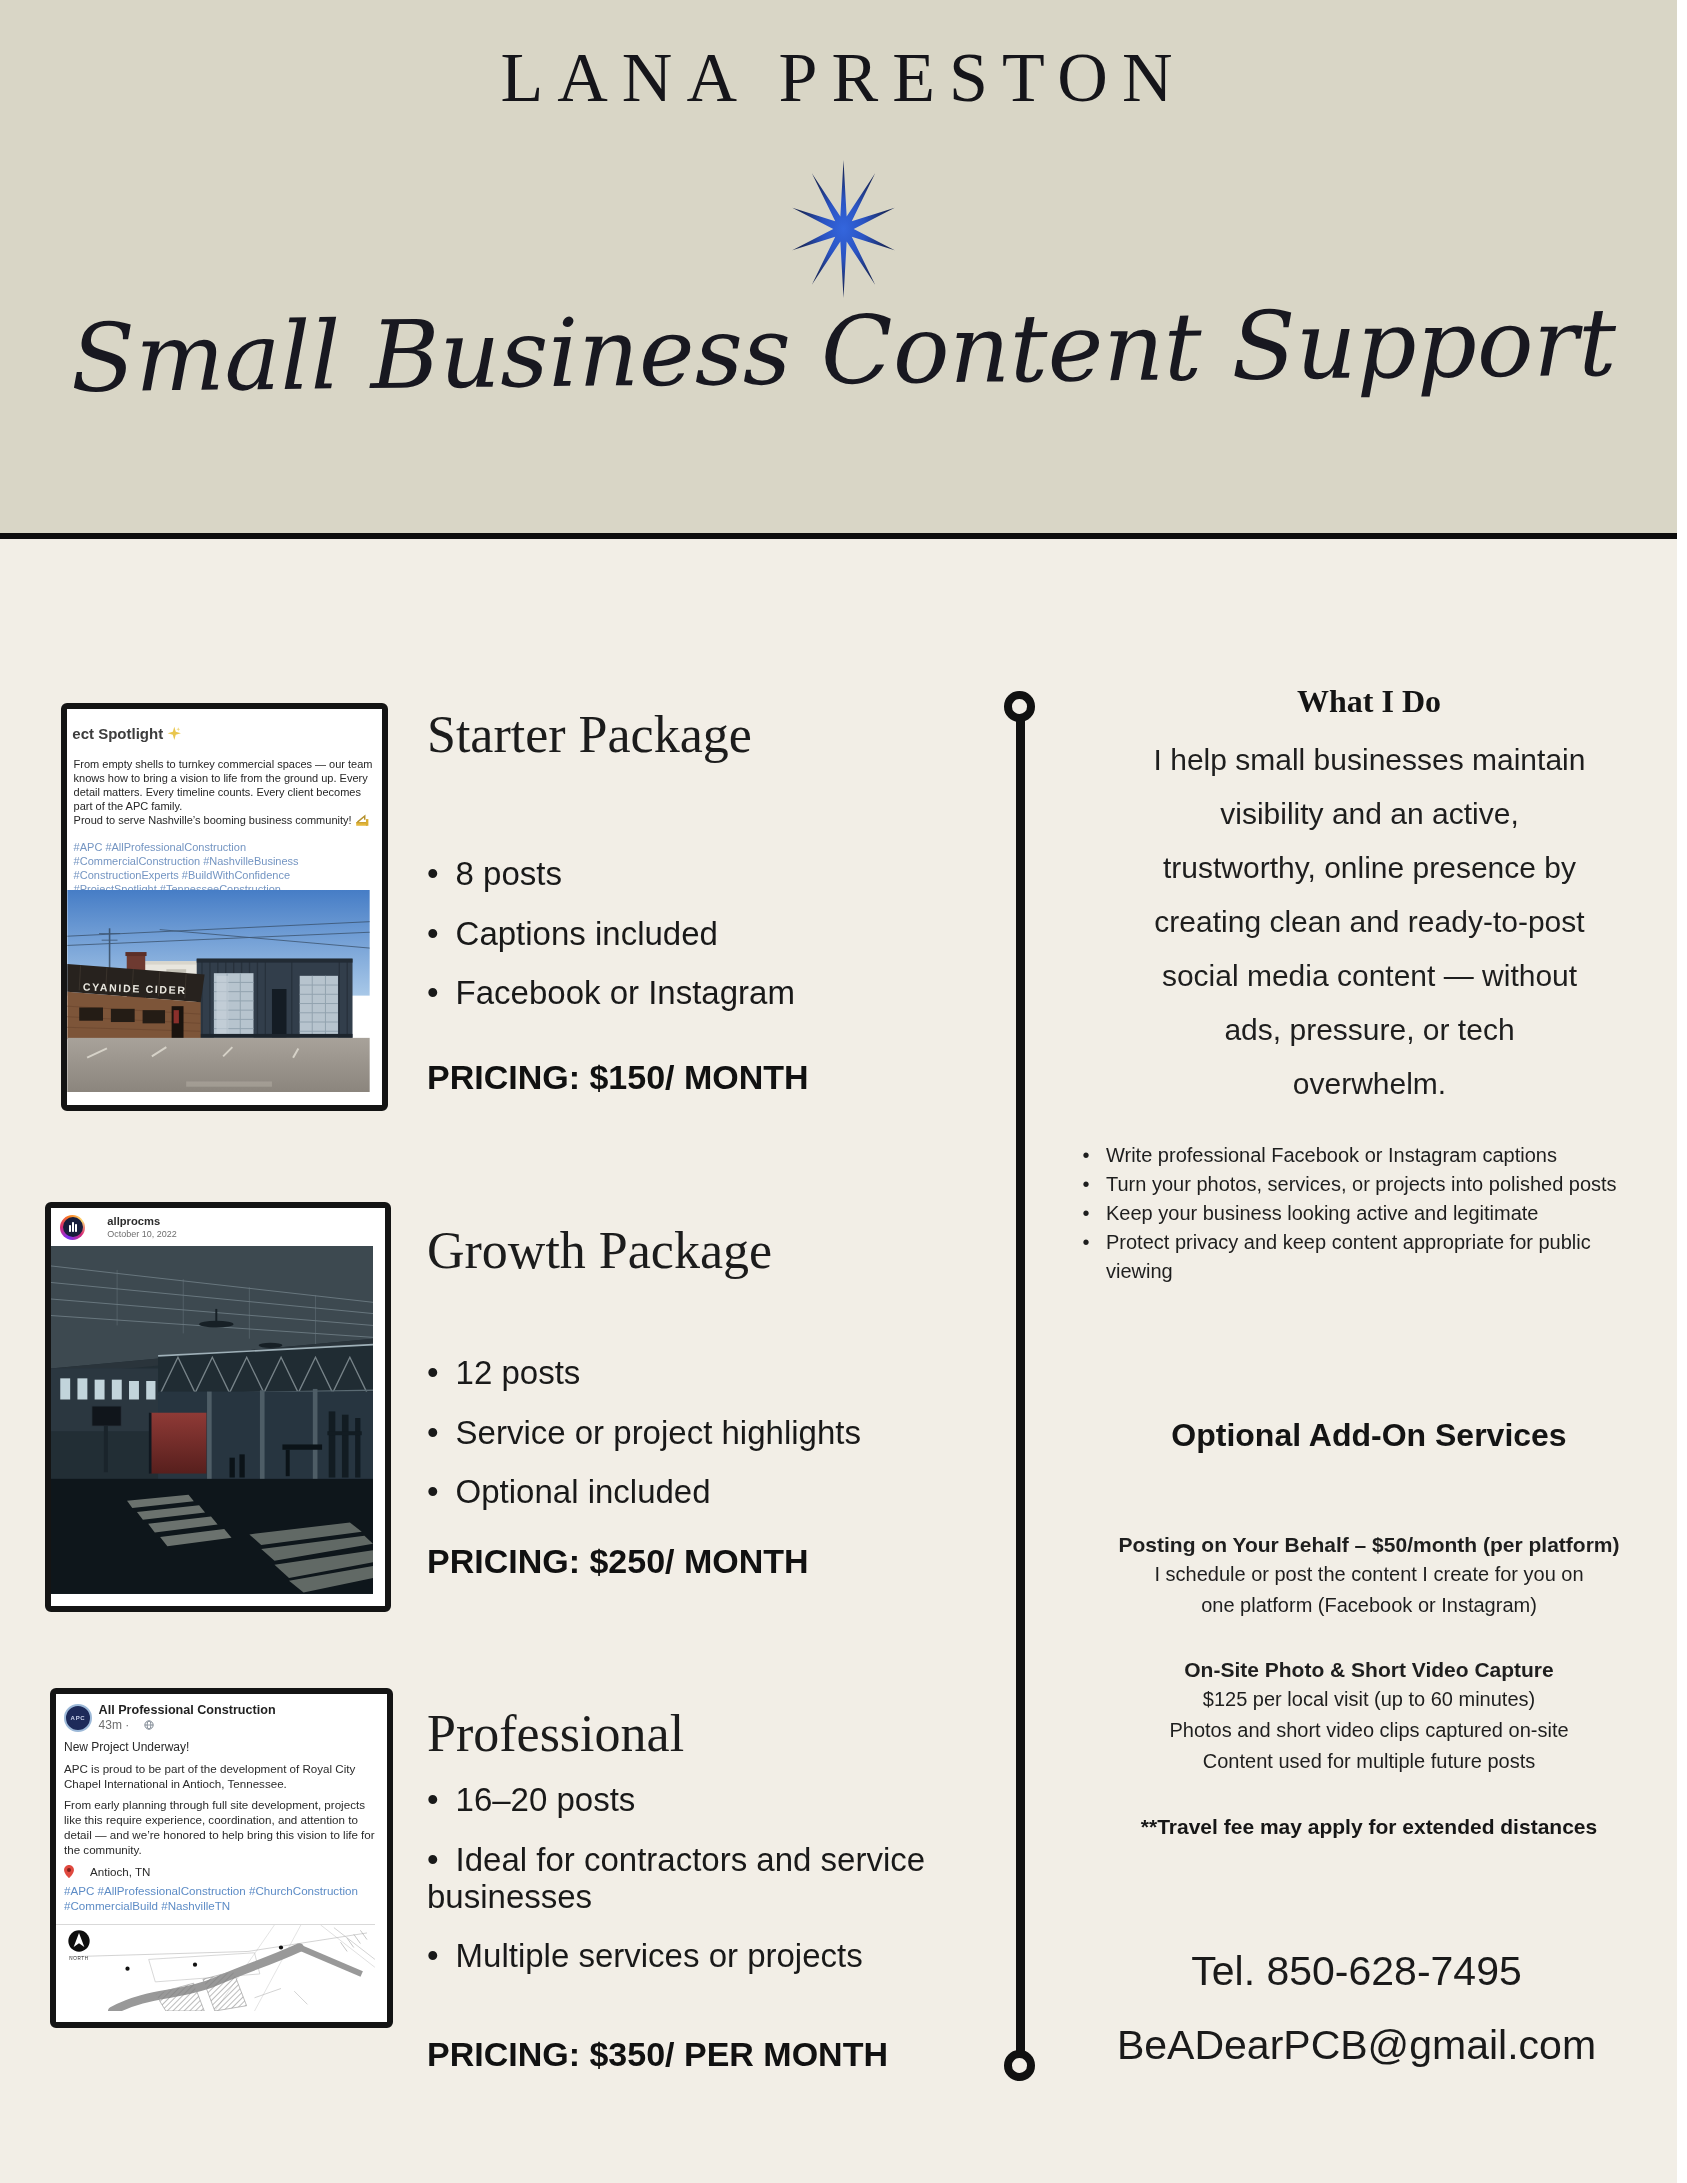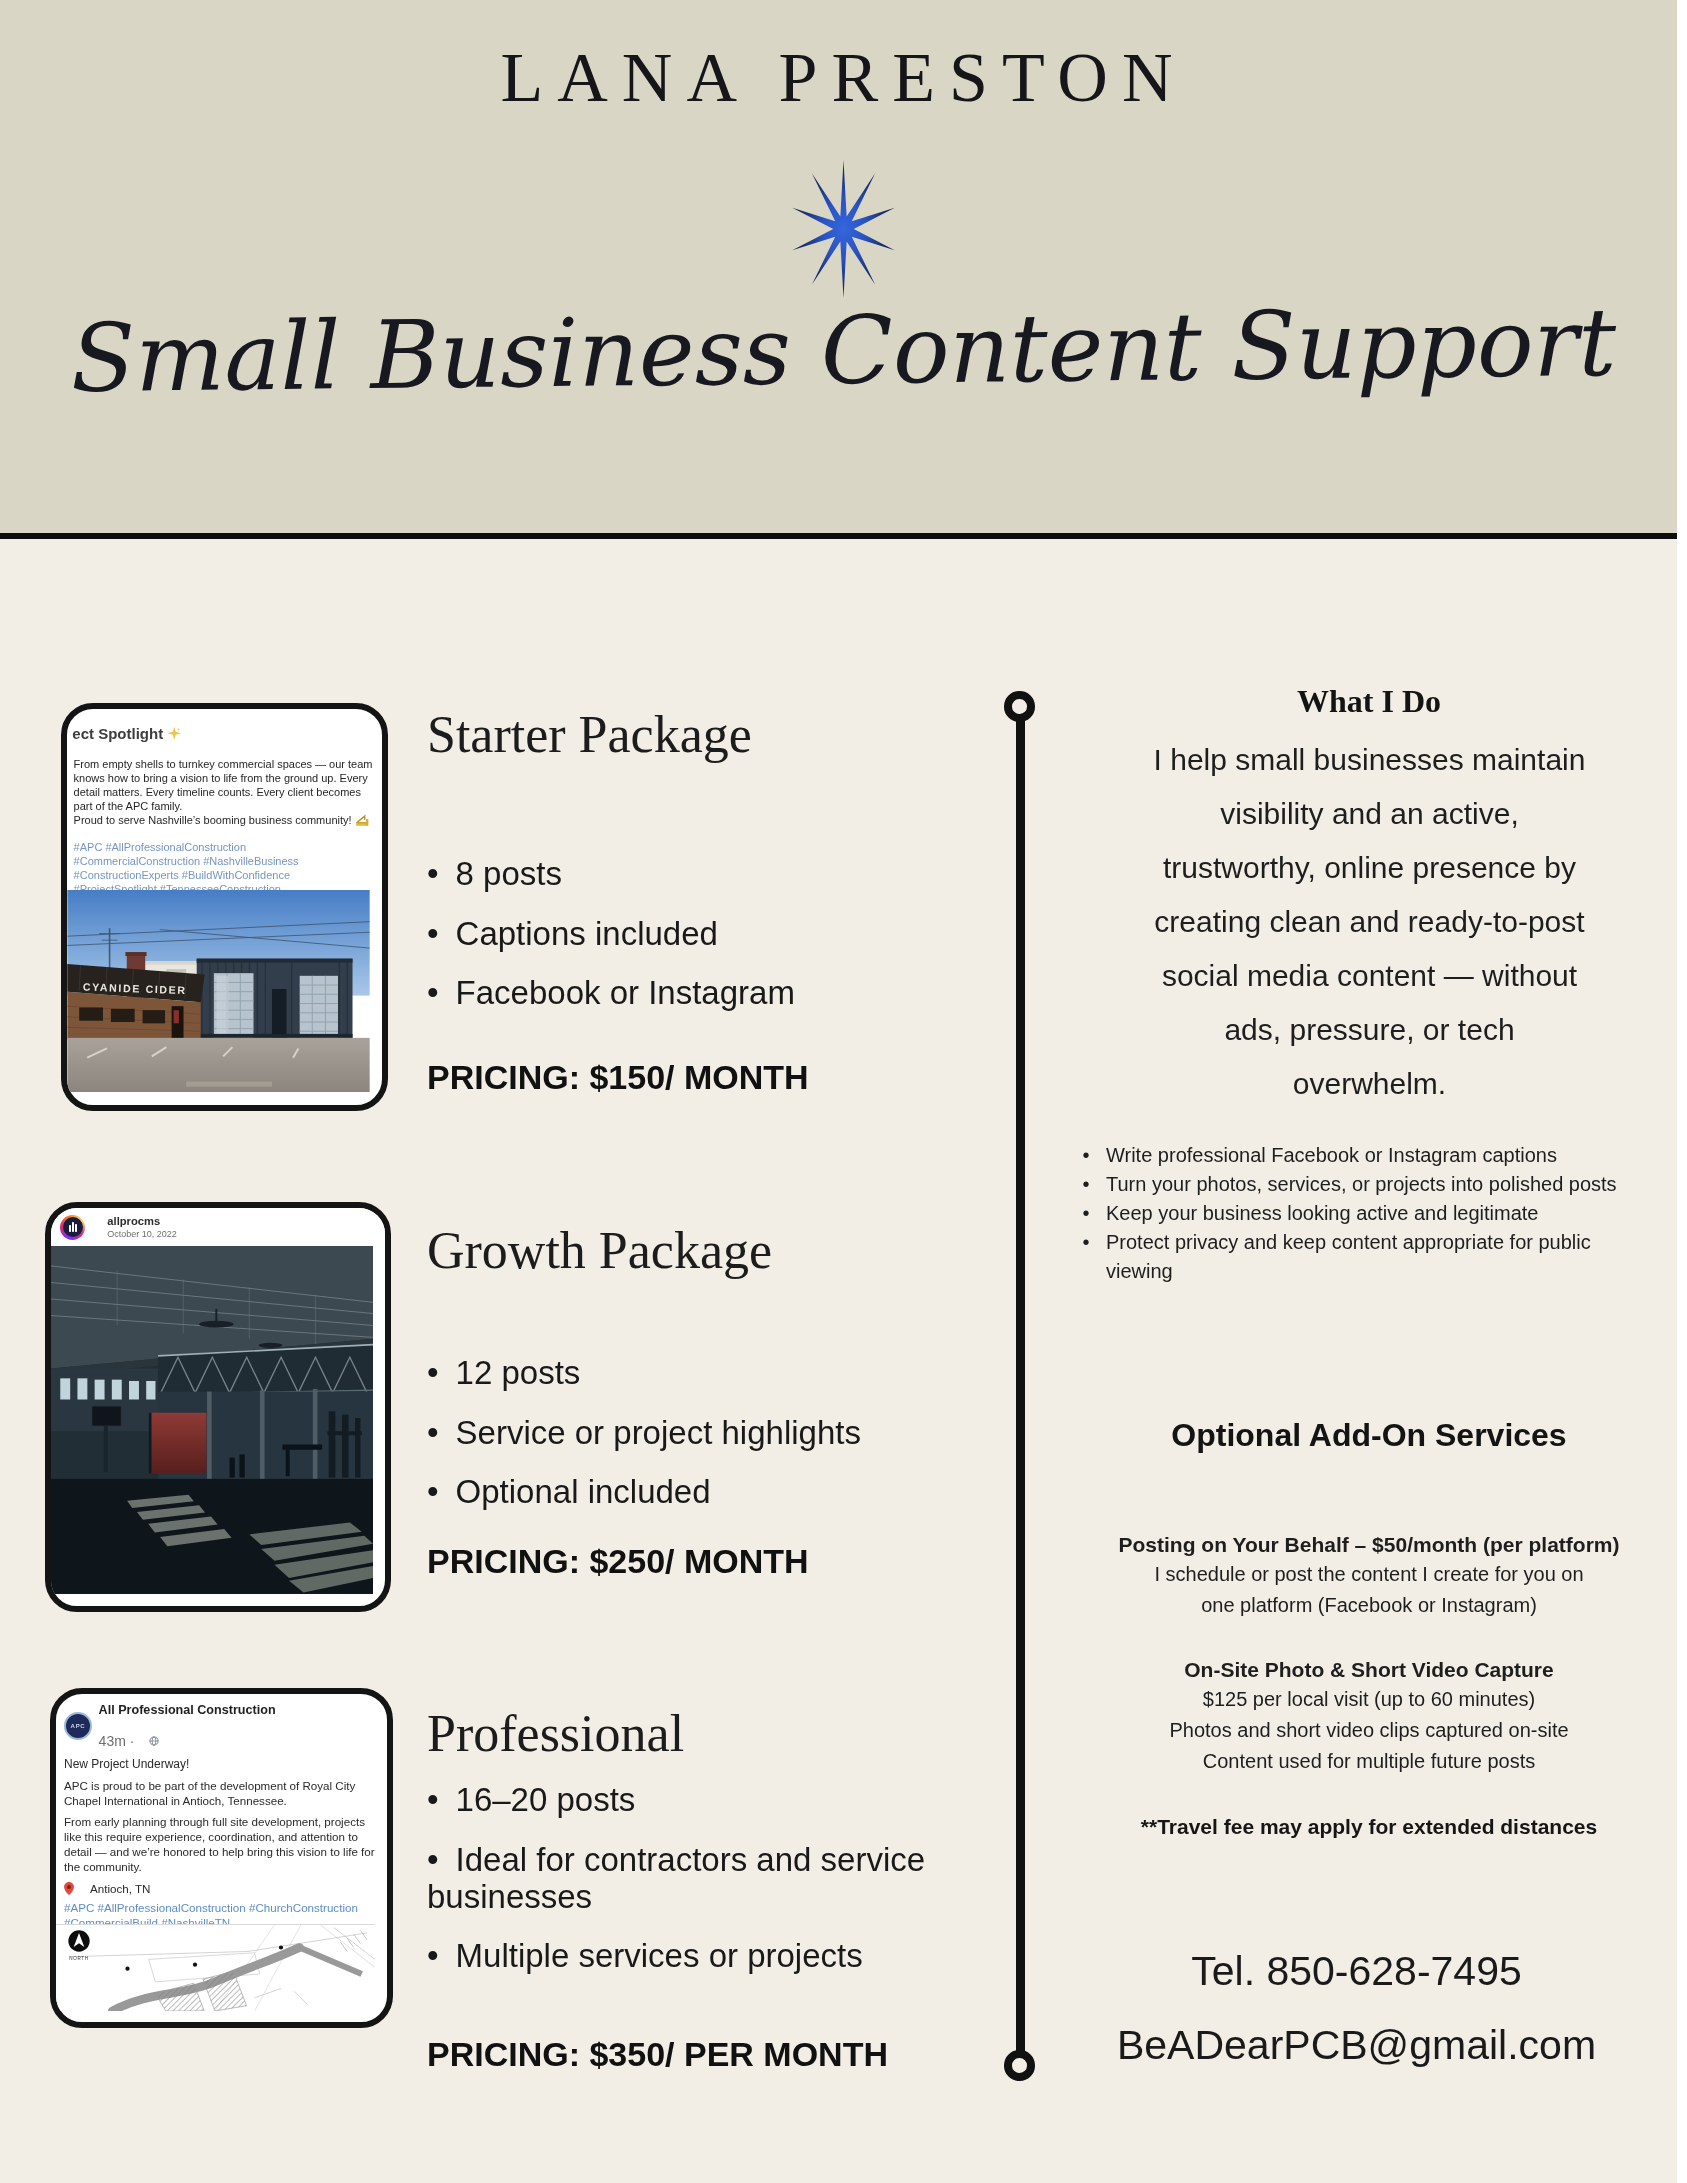--- a/index.html
+++ b/index.html
@@ -17,21 +17,21 @@
          color:#181820;transform:rotate(-0.6deg);}
   .divider{position:absolute;left:0;top:533px;width:1687px;height:6px;background:#0d0d0d;}
 
   
   .tl-line{position:absolute;left:1016px;top:715px;width:8.6px;height:1338px;background:#111;}
   .tl-ring{position:absolute;width:14.6px;height:14.6px;border:8.6px solid #111;border-radius:50%;background:transparent;}
   .tl-ring.top{left:1004px;top:691px;}
   .tl-ring.bottom{left:1004px;top:2050px;}
 
   
-  .card{position:absolute;background:#fff;border:6px solid #141414;border-radius:32px;overflow:hidden;}
+  .card{position:absolute;background:#fff;border:6px solid #141414;border-radius:6px;overflow:hidden;}
   #card1{left:61px;top:703px;width:315px;height:396px;}
   #card2{left:45px;top:1202px;width:334px;height:398px;}
   #card3{left:50px;top:1688px;width:331px;height:328px;}
 
   
   .c1-head{margin:16px 6.6px 0 5.3px;font-size:15px;font-weight:bold;color:#3d3d3d;display:flex;align-items:center;gap:4px;}
   .c1-body{margin:14.6px 4px 0 6.6px;font-size:11px;line-height:14.2px;color:#262626;}
   .c1-body2{margin:0 4px 0 6.6px;font-size:11px;line-height:14.2px;color:#262626;display:flex;align-items:center;gap:3.3px;}
   .c1-tags{margin:12px 4px 0 6.6px;width:243px;font-size:11px;line-height:14.2px;color:#7495c2;}
   .c1-photo{position:absolute;left:0;top:181px;width:303px;height:202px;}
@@ -49,21 +49,21 @@
   .c2-date{font-size:9px;color:#6e6e6e;margin-top:1.3px;}
   .c2-photo{position:absolute;left:0;top:38px;width:322px;height:348px;}
 
   
   .c3-head{display:flex;align-items:center;padding:9.3px 9.3px 0 8px;}
   .avatar-fb{width:28px;height:28px;border-radius:50%;background:#1d2a5a;border:2px solid #9db9d8;
      color:#cdd6ef;display:flex;align-items:center;justify-content:center;
      font-size:6px;font-weight:bold;letter-spacing:0.7px;flex:0 0 auto;box-sizing:border-box;}
   .c3-id{margin-left:6.6px;}
   .c3-name{font-size:12.6px;font-weight:bold;color:#1f1f1f;}
-  .c3-meta{font-size:14px;color:#6e6e6e;display:flex;align-items:center;gap:15px;margin-top:16px;}
+  .c3-meta{font-size:12px;color:#6e6e6e;display:flex;align-items:center;gap:15px;margin-top:1px;}
   .c3-title{margin:8px 9.3px 0 8px;font-size:12px;color:#2a2a2a;}
   .c3-para{margin:6.6px 8px 0 8px;font-size:11.6px;line-height:15px;color:#2a2a2a;}
   .c3-loc{margin:7.3px 8px 0 8px;font-size:11.6px;color:#2a2a2a;display:flex;align-items:center;gap:16px;}
   .c3-tags{margin:6px 8px 0 8px;font-size:11.6px;line-height:14.6px;color:#5d8cc6;}
   .c3-plan{position:absolute;left:0;top:230px;width:319px;height:86px;background:#fff;border-top:0.7px solid #d9d9d9;}
   .north{position:absolute;left:8px;top:4px;width:30px;text-align:center;}
   .north-label{font-size:4.6px;letter-spacing:0.7px;color:#333;margin-top:0.7px;}
 
   
   .pkg-h{position:absolute;left:427px;width:595px;font-family:"Liberation Serif",serif;

